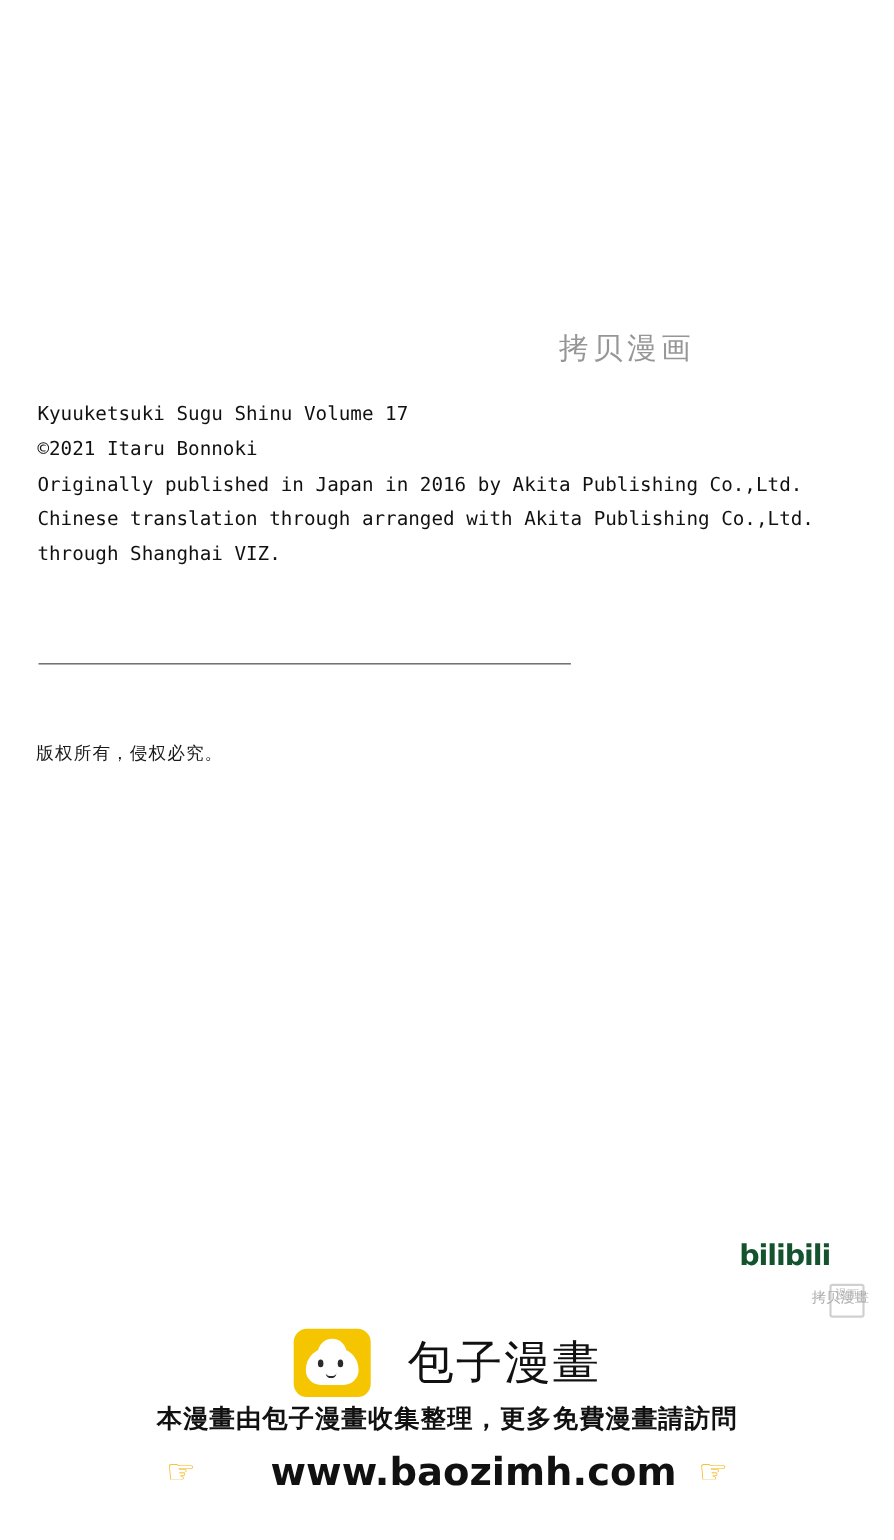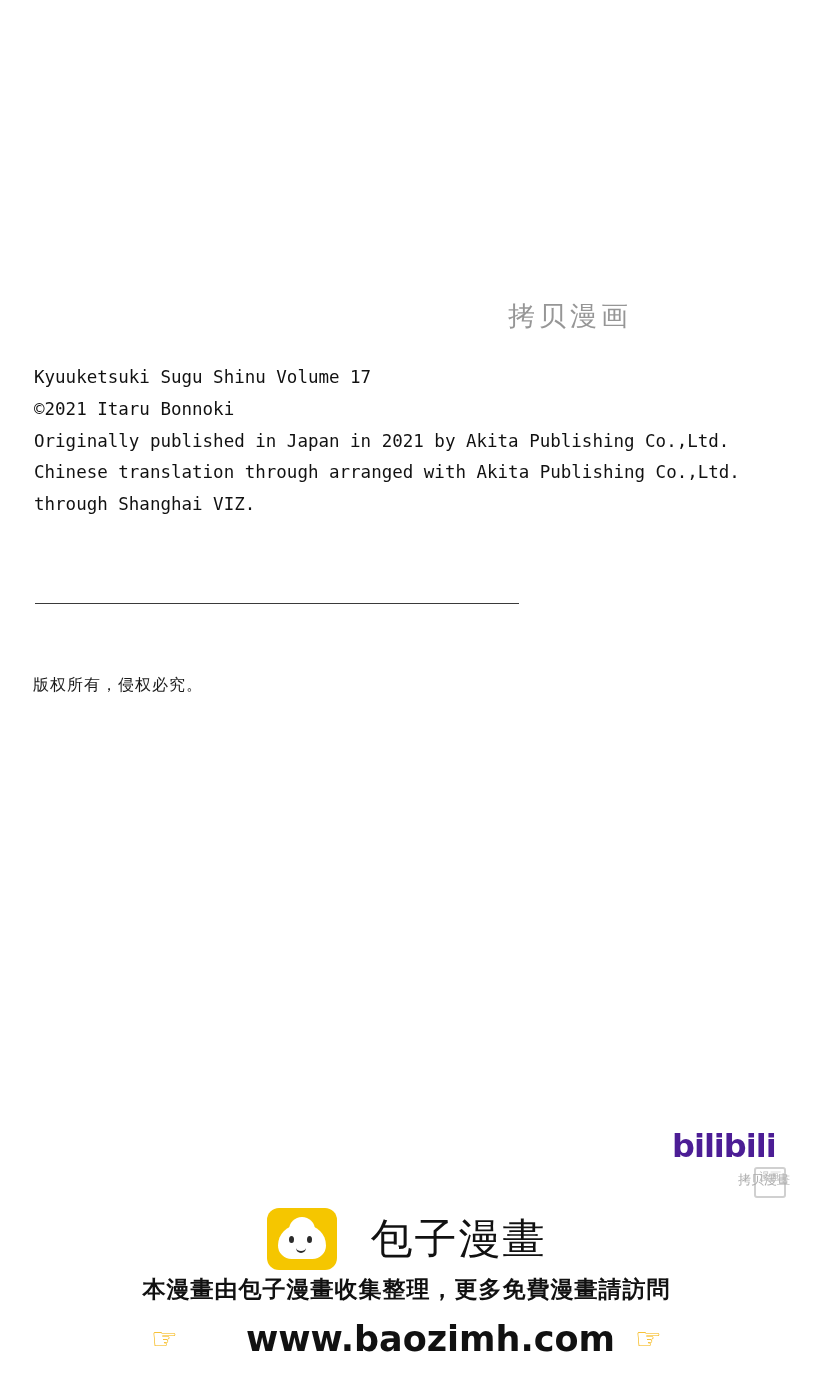--- a/index.html
+++ b/index.html
@@ -72,23 +72,23 @@
     left: 672px;
     top: 1127px;
     width: 120px;
     height: 66px;
   }
   .wm-bili .bili-text {
     position: absolute;
     left: 0;
     top: 0;
     font-family: "DejaVu Sans", sans-serif;
-    font-size: 32px;
+    font-size: 26px;
     font-weight: bold;
-    color: #4c1d95;
+    color: #14532d;
     letter-spacing: -1px;
     white-space: nowrap;
   }
   .wm-bili .bili-sq {
     position: absolute;
     left: 82px;
     top: 2px;
     width: 32px;
     height: 31px;
     border: 2px solid #d0d0d0;
@@ -209,21 +209,21 @@
   }
 </style>
 </head>
 <body>
 
 <div class="wm-top">拷贝漫画</div>
 
 <div class="copyright-block">
   <div>Kyuuketsuki Sugu Shinu Volume 17</div>
   <div>©2021 Itaru Bonnoki</div>
-  <div>Originally published in Japan in 2021 by Akita Publishing Co.,Ltd.</div>
+  <div>Originally published in Japan in 2016 by Akita Publishing Co.,Ltd.</div>
   <div>Chinese translation through arranged with Akita Publishing Co.,Ltd.</div>
   <div>through Shanghai VIZ.</div>
 </div>
 
 <div class="divider"></div>
 
 <div class="rights-cn">版权所有，侵权必究。</div>
 
 <div class="wm-bili">
   <div class="bili-text">bilibili</div>

